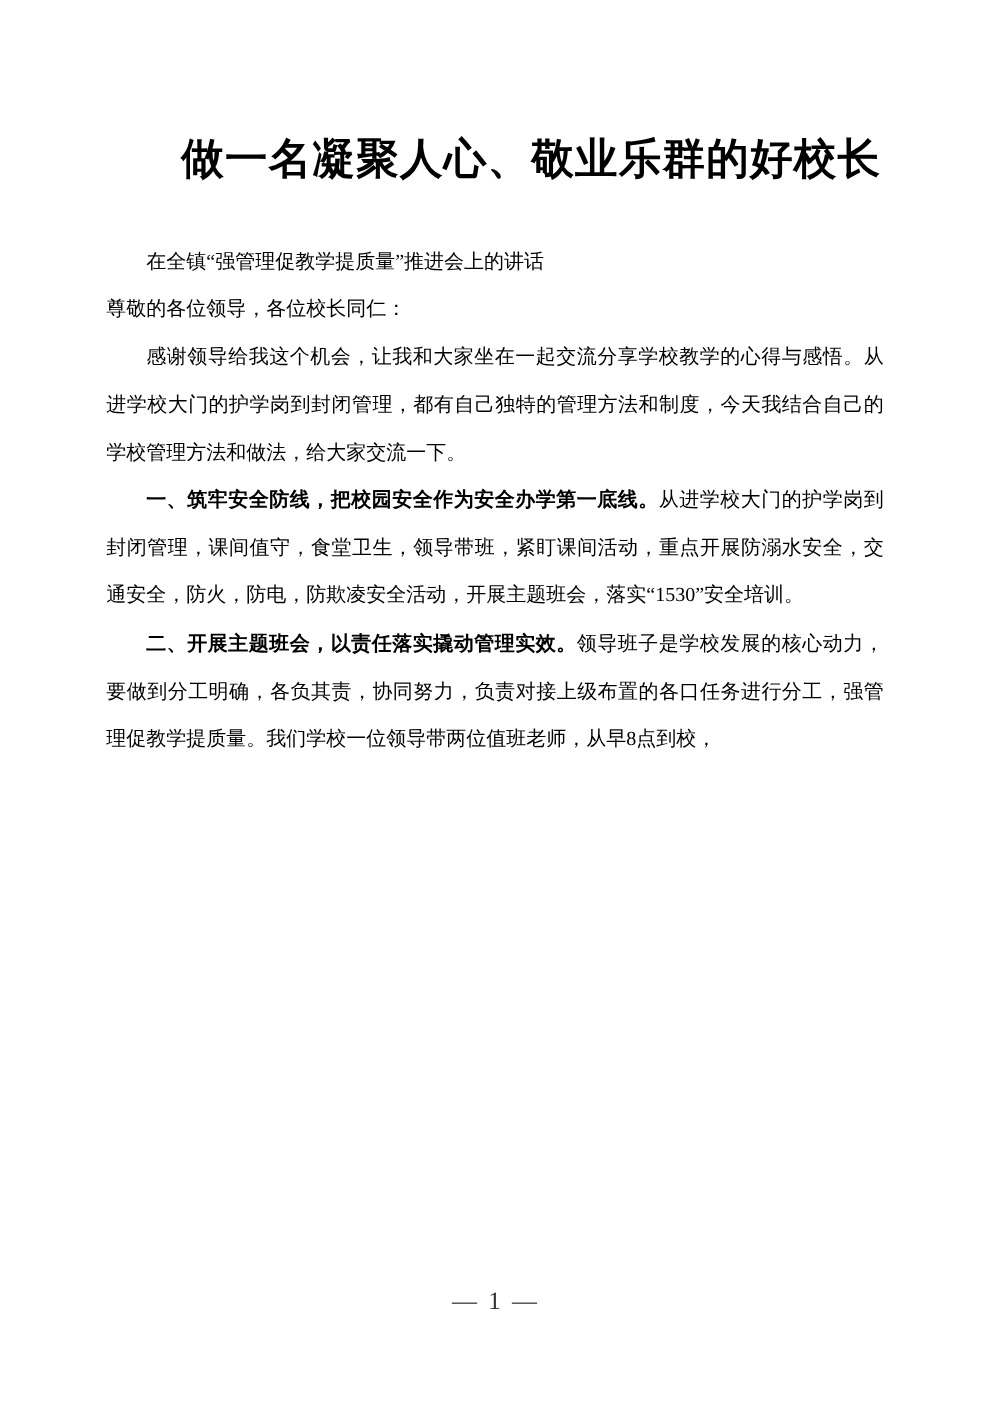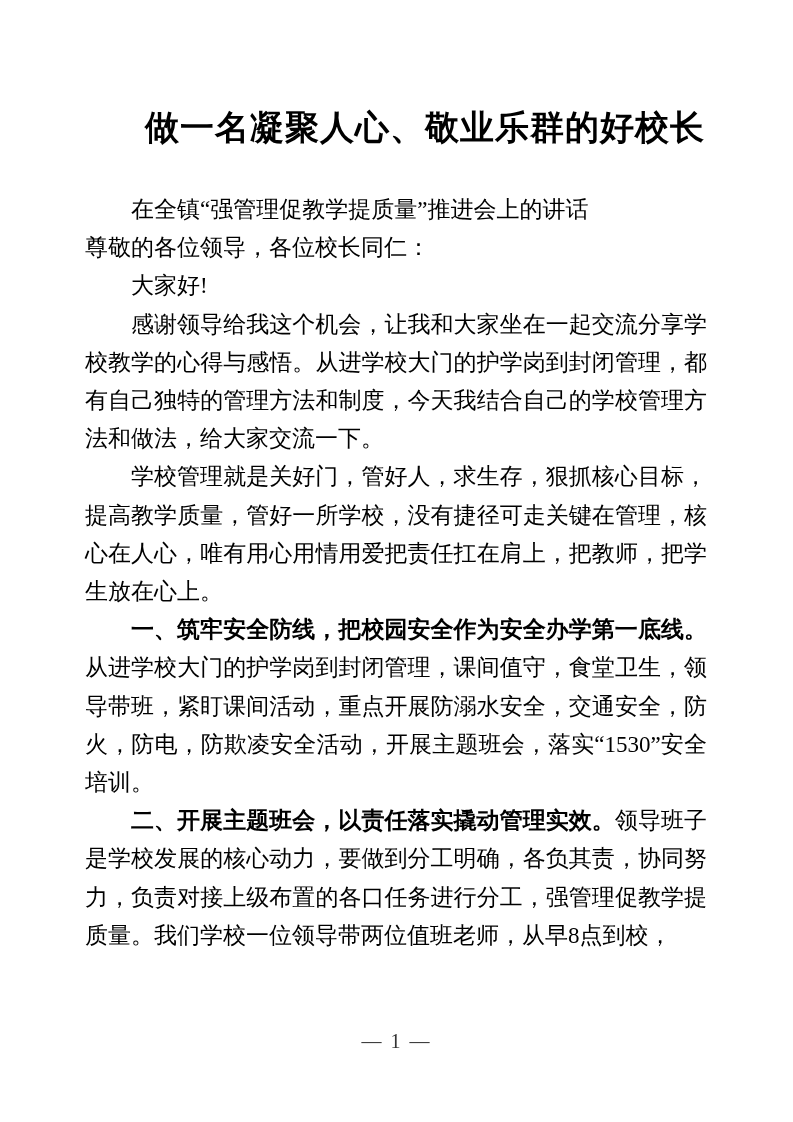--- a/index.html
+++ b/index.html
@@ -26,21 +26,21 @@
     font-weight: bold;
     letter-spacing: 1px;
     line-height: 46px;
     font-family: "Liberation Sans", "DejaVu Sans", sans-serif;
   }
   .doc-body {
     position: absolute;
     left: 85px;
     top: 191px;
     width: 622px;
-    font-size: 23px;
+    font-size: 16px;
     line-height: 38.2px;
     text-align: justify;
   }
   .doc-body p {
     margin: 0;
     padding: 0;
   }
   .indent {
     text-indent: 2em;
   }
@@ -68,25 +68,23 @@
 <div class="page">
 
   <div class="doc-title">做一名凝聚人心、敬业乐群的好校长</div>
 
   <div class="doc-body">
 
     <p class="indent">在全镇“强管理促教学提质量”推进会上的讲话</p>
 
     <p class="no-indent">尊敬的各位领导，各位校长同仁：</p>
 
-    <p class="indent">大家好!</p>
 
     <p class="indent">感谢领导给我这个机会，让我和大家坐在一起交流分享学校教学的心得与感悟。从进学校大门的护学岗到封闭管理，都有自己独特的管理方法和制度，今天我结合自己的学校管理方法和做法，给大家交流一下。</p>
 
-    <p class="indent">学校管理就是关好门，管好人，求生存，狠抓核心目标，提高教学质量，管好一所学校，没有捷径可走关键在管理，核心在人心，唯有用心用情用爱把责任扛在肩上，把教师，把学生放在心上。</p>
 
 
     <p class="indent"><span class="bold-lead">一、筑牢安全防线，把校园安全作为安全办学第一底线。</span><span>从进学校大门的护学岗到封闭管理，课间值守，食堂卫生，领导带班，紧盯课间活动，重点开展防溺水安全，交通安全，防火，防电，防欺凌安全活动，开展主题班会，落实“1530”安全培训。</span></p>
 
     <p class="indent"><span class="bold-lead">二、开展主题班会，以责任落实撬动管理实效。</span><span>领导班子是学校发展的核心动力，要做到分工明确，各负其责，协同努力，负责对接上级布置的各口任务进行分工，强管理促教学提质量。我们学校一位领导带两位值班老师，从早8点到校，</span></p>
 
   </div>
 
   <div class="page-footer">— 1 —</div>
 

